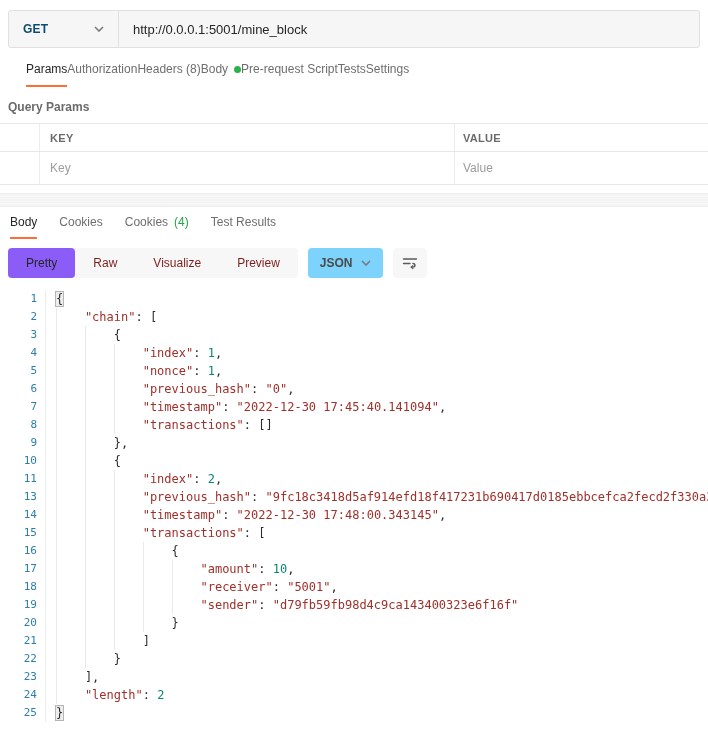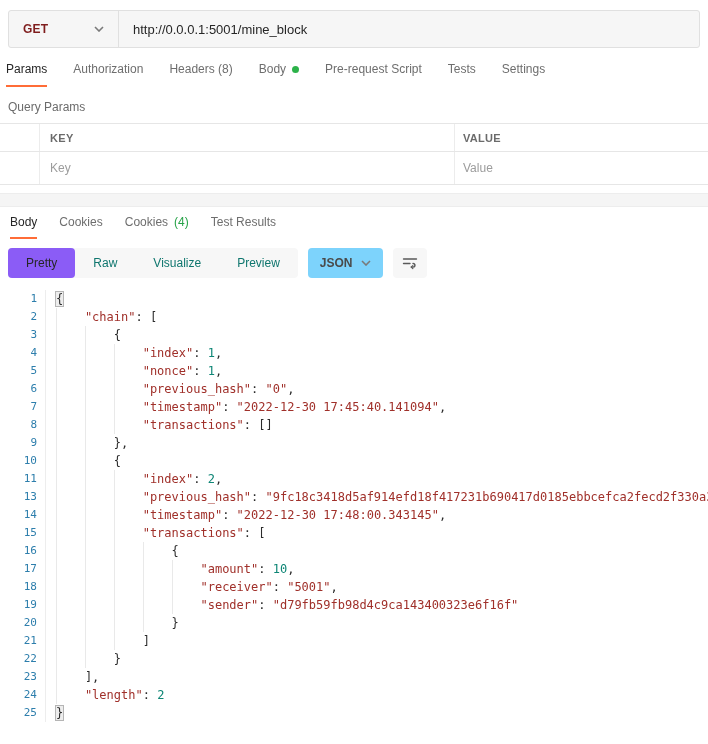--- a/index.html
+++ b/index.html
@@ -4,33 +4,33 @@
 <style>
   * { margin:0; padding:0; box-sizing:border-box; }
   html,body { width:708px; height:744px; background:#ffffff; overflow:hidden;
               font-family:"Liberation Sans", sans-serif; color:#262626; }
 
   
   .url-row { margin:10px 8px 0 8px; height:38px; display:flex; align-items:stretch;
              background:#f6f6f6; border:1px solid #e0e0e0; border-radius:3px; }
   .method { flex:0 0 110px; display:flex; align-items:center; justify-content:space-between;
             padding:0 14px 0 14px; border-right:1px solid #e0e0e0; cursor:pointer; }
-  .method-label { font-size:12px; font-weight:700; letter-spacing:.2px; color:#7f1d1d; }
+  .method-label { font-size:12px; font-weight:700; letter-spacing:.2px; color:#0c4a6e; }
   .chev { width:10px; height:6px; stroke:#7a7a7a; stroke-width:1.6; fill:none; }
   .url-field { flex:1; display:flex; align-items:center; padding:0 14px; font-size:13px; color:#262626; }
 
   
-  .req-tabs { margin:14px 8px 0 6px; display:flex; gap:26px; align-items:flex-end; }
+  .req-tabs { margin:14px 8px 0 26px; display:flex; align-items:flex-end; }
   .tab { font-size:12px; color:#6e6e6e; padding-bottom:9px; border-bottom:2px solid transparent;
          cursor:pointer; display:flex; align-items:center; gap:6px; white-space:nowrap; }
   .tab.active { color:#262626; border-bottom-color:#ff6c37; }
   .dot { width:7px; height:7px; border-radius:50%; background:#2cb24a; display:inline-block; }
 
   
-  .section-label { margin:13px 8px 0 8px; font-size:12px; font-weight:400; color:#6b6b6b; }
+  .section-label { margin:13px 8px 0 8px; font-size:12px; font-weight:700; color:#6b6b6b; }
   .qp-table { margin-top:9px; width:708px; border-top:1px solid #e6e6e6; }
   .qp-row { display:flex; border-bottom:1px solid #e6e6e6; }
   .qp-cell-check { flex:0 0 40px; border-right:1px solid #ececec; }
   .qp-cell-key { flex:0 0 415px; border-right:1px solid #ececec; padding:0 0 0 10px;
                  display:flex; align-items:center; }
   .qp-cell-val { flex:1; padding:0 0 0 8px; display:flex; align-items:center; }
   .qp-head { height:28px; }
   .qp-head .hdr { font-size:11px; font-weight:700; color:#6b6b6b; letter-spacing:.3px; }
   .qp-input-row { height:33px; }
   .qp-input { border:none; outline:none; background:transparent; font-size:12px; width:95%;
@@ -42,21 +42,21 @@
                   border-top:1px solid #ededed; border-bottom:1px solid #ededed; }
 
   
   .res-tabs { margin:8px 8px 0 10px; display:flex; gap:22px; align-items:flex-end; }
   .res-tabs .tab { padding-bottom:8px; }
   .count-green { color:#27a248; }
 
   
   .res-toolbar { margin:9px 8px 0 8px; display:flex; align-items:center; gap:10px; }
   .seg-group { display:flex; background:#f7f7f7; border-radius:4px; height:30px; align-items:stretch; }
-  .seg { padding:0 18px; display:flex; align-items:center; font-size:12px; color:#0f766e;
+  .seg { padding:0 18px; display:flex; align-items:center; font-size:12px; color:#7f1d1d;
          border-radius:4px; cursor:pointer; }
   .seg.active { background:#8b5cf6; color:#262626; }
   .json-btn { height:30px; background:#7dd3fc; border-radius:4px; padding:0 12px; display:flex;
               align-items:center; gap:8px; font-size:12px; font-weight:600; color:#4a4a4a; cursor:pointer; }
   .icon-btn { height:30px; width:34px; background:#f7f7f7; border-radius:4px; display:flex;
               align-items:center; justify-content:center; cursor:pointer; }
 
   
   .code { margin-top:12px; font-family:"DejaVu Sans Mono","Liberation Mono",monospace;
           font-size:12px; line-height:18px; }

